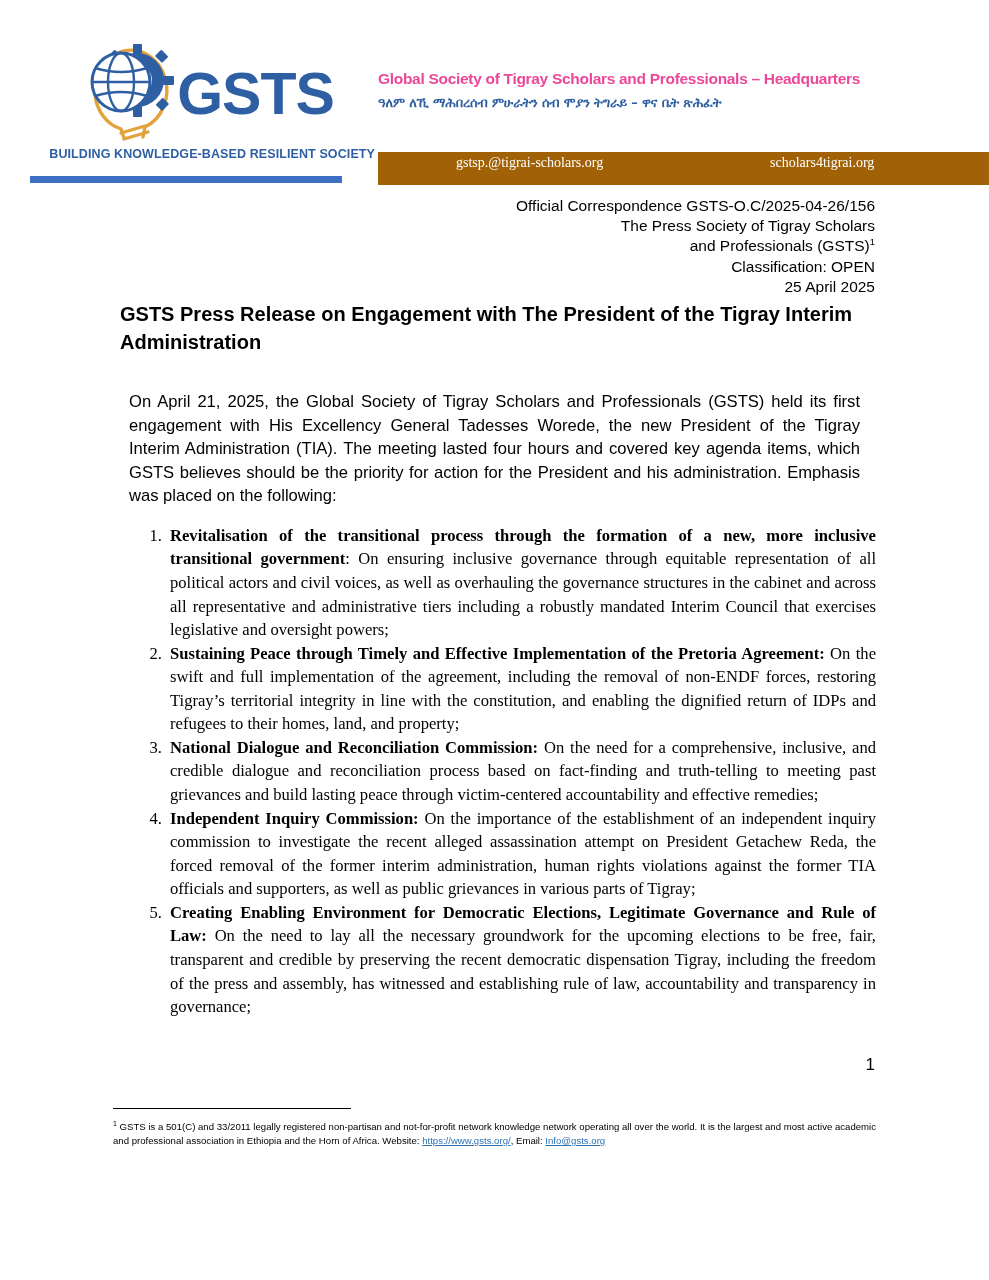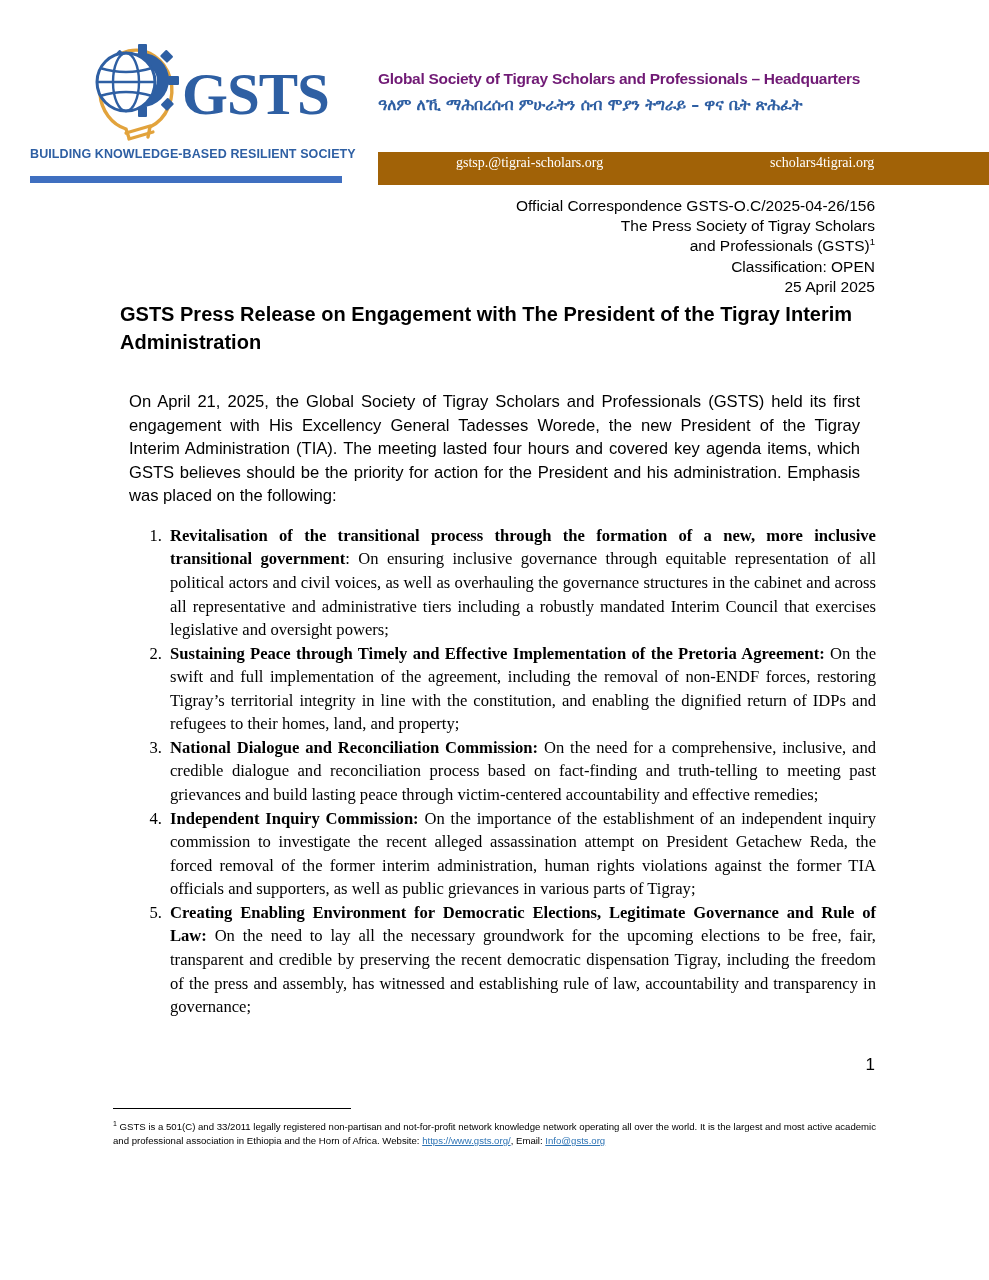--- a/index.html
+++ b/index.html
@@ -43,31 +43,31 @@
     height: 105px;
   }
   .logo-mark {
     position: relative;
     width: 120px;
     height: 105px;
     flex: 0 0 auto;
   }
   .logo-mark svg { display: block; }
   .logo-word {
-    font-family: Liberation Serif, serif;
+    font-family: Liberation Sans, sans-serif;
     font-weight: bold;
     font-size: 59px;
     letter-spacing: -1px;
     color: #2E5FA3;
     line-height: 1;
     margin-left: -14px;
     margin-top: 8px;
   }
   .logo-tagline {
-    text-align: left;
+    text-align: right;
     font-family: "Liberation Sans", sans-serif;
     font-weight: bold;
     font-size: 12.5px;
     letter-spacing: 0.1px;
     color: #2E5FA3;
     margin-top: 4px;
   }
   .logo-underline {
     position: absolute;
     left: 30px;
@@ -80,28 +80,28 @@
   .org-names {
     position: absolute;
     left: 378px;
     top: 70px;
     width: 590px;
   }
   .org-name-en {
     font-family: "Liberation Sans", sans-serif;
     font-weight: bold;
     font-size: 15.5px;
-    color: #701a75;
+    color: #ec4899;
     letter-spacing: -0.3px;
     white-space: nowrap;
   }
   .org-name-ti {
     font-family: "DejaVu Sans", sans-serif;
     font-weight: bold;
-    font-size: 16px;
+    font-size: 13px;
     color: #2E5FA3;
     margin-top: 7px;
     letter-spacing: -0.2px;
     white-space: nowrap;
   }
 
   .contact-bar {
     position: absolute;
     left: 378px;
     top: 152px;

